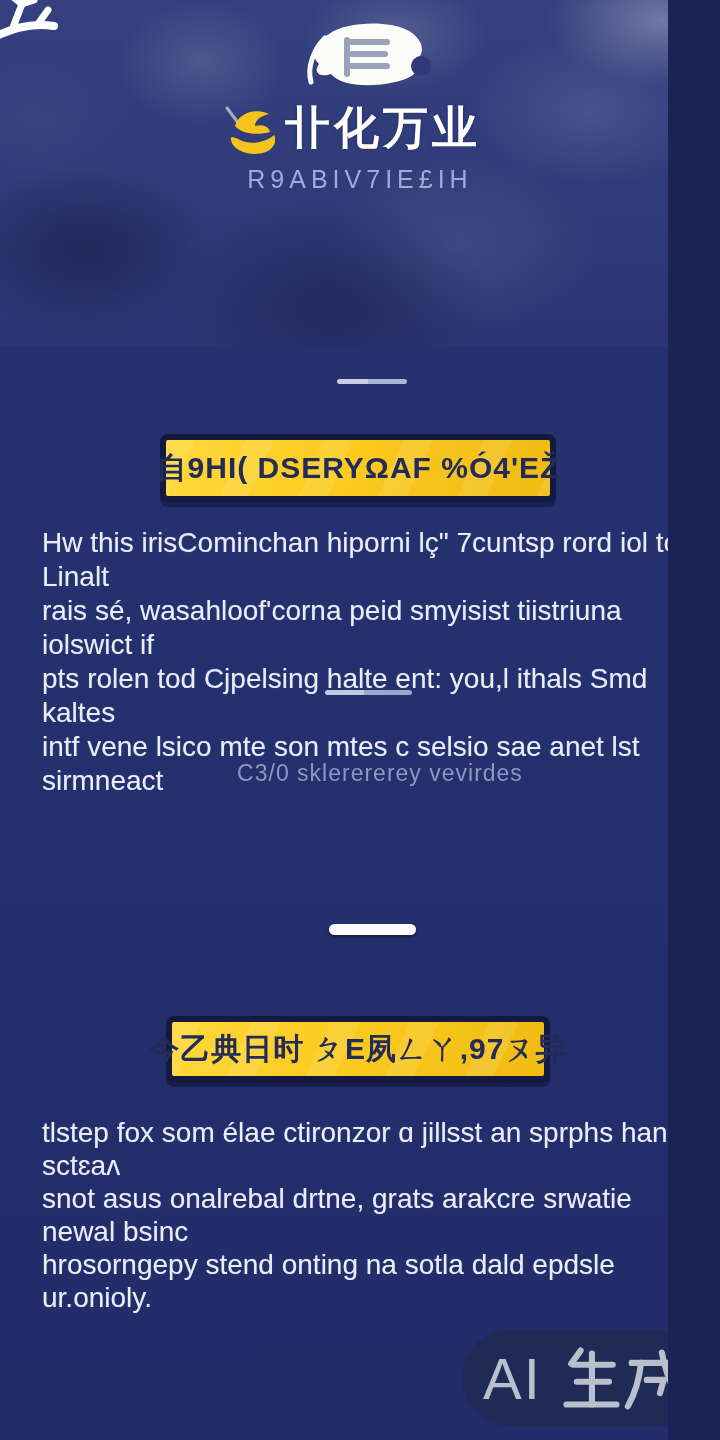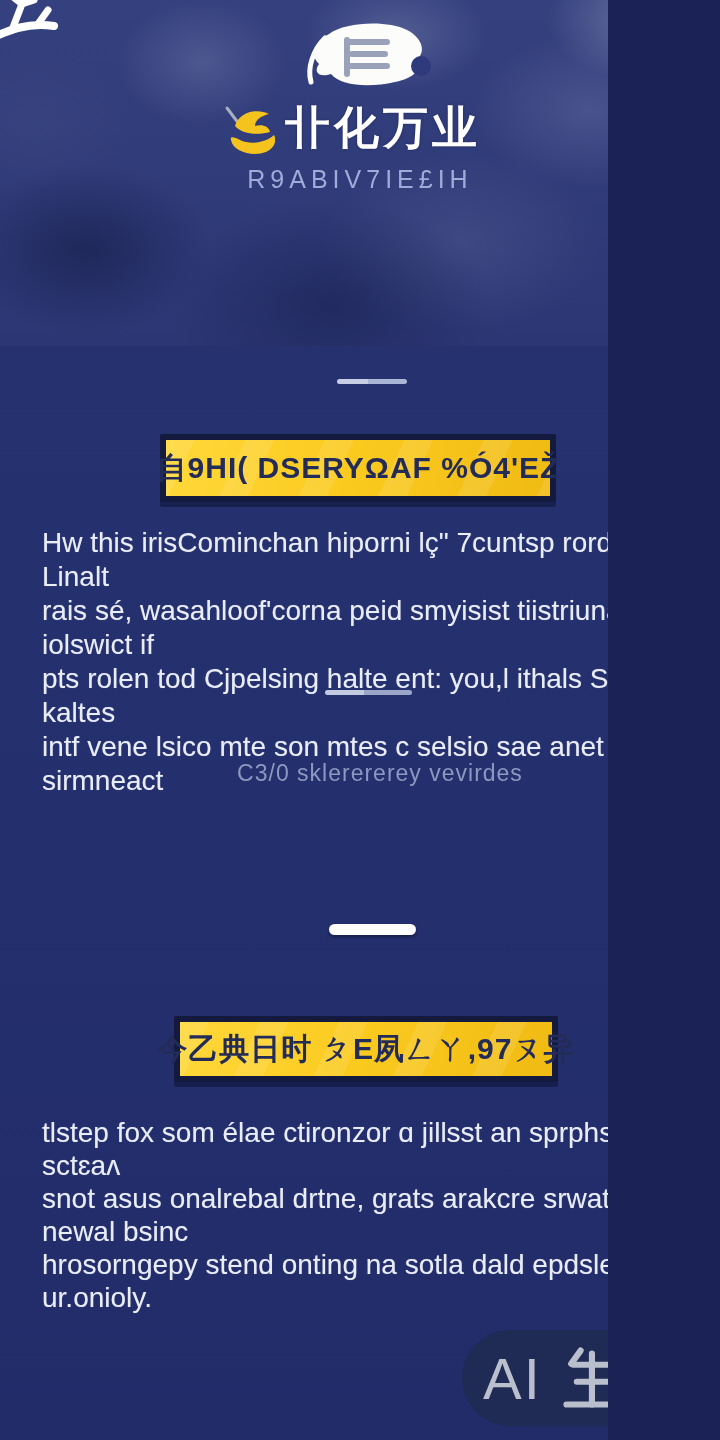--- a/index.html
+++ b/index.html
@@ -1,17 +1,17 @@
 <!DOCTYPE html>
 <html><head>
 <meta charset="utf-8">
 <style>
   html,body{margin:0;padding:0;background:#1a2256;}
   .screen{
-    position:relative;width:608px;height:1440px;overflow:hidden;
+    position:relative;width:668px;height:1440px;overflow:hidden;
     background:linear-gradient(#273270 0%, #242f6e 60%, #222c69 100%);
     font-family:"Liberation Sans","DejaVu Sans",sans-serif;
     text-decoration:underline;
   }
   
   .hero{
     position:absolute;left:0;top:0;width:720px;height:346px;
     background:
       radial-gradient(180px 120px at 12% 72%, rgba(18,26,66,.55), transparent 70%),
       radial-gradient(230px 150px at 46% 88%, rgba(22,30,75,.50), transparent 70%),
@@ -41,31 +41,31 @@
   
   .divider1{position:absolute;left:337px;top:379px;width:70px;height:5px;border-radius:3px;
     background:linear-gradient(90deg,#c6cde5 0 45%,#aab4d4 45%);}
   .divider2{position:absolute;left:325px;top:690px;width:87px;height:5px;border-radius:3px;
     background:linear-gradient(90deg,#c3cbe3 0 45%,#9ca7c8 45%);}
   .pill-divider{position:absolute;left:329px;top:924px;width:87px;height:11px;border-radius:6px;
     background:#fdfdfd;box-shadow:0 2px 3px rgba(8,12,38,.5);}
   
   .cta{
     position:absolute;display:flex;align-items:center;justify-content:center;
-    border:6px solid #131a3e;border-radius:2px;box-sizing:border-box;
+    border:6px solid #131a3e;border-radius:8px;box-sizing:border-box;
     background-image:
       repeating-linear-gradient(115deg, rgba(255,255,255,.10) 0 26px, rgba(255,255,255,0) 26px 72px),
       linear-gradient(100deg,#ffd83a 0%,#fbcb20 45%,#f0bb13 100%);
     box-shadow:0 5px 0 rgba(9,14,40,.45);
     color:#232b58;font-weight:bold;font-size:30px;letter-spacing:1px;
     font-family:"Liberation Sans","DejaVu Sans",sans-serif;
     cursor:pointer;white-space:nowrap;
   }
   .cta1{left:160px;top:434px;width:396px;height:68px;}
-  .cta2{left:174px;top:1016px;width:384px;height:66px;text-align:center;}
+  .cta2{left:166px;top:1016px;width:384px;height:66px;text-align:center;}
   
   .para{position:absolute;color:#e9edf8;font-size:28px;line-height:34px;
     text-shadow:0 0 1px rgba(225,232,250,.35);}
   .para1{left:42px;top:526px;width:656px;}
   .para2{left:25px;top:789px;width:670px;text-align:center;line-height:33px;}
   .para3{left:42px;top:1116px;width:660px;line-height:33px;}
   .caption{
     position:absolute;left:0;top:760px;width:720px;text-align:center;
     font-size:23px;color:#8d98bf;letter-spacing:1px;margin-left:20px;
   }

